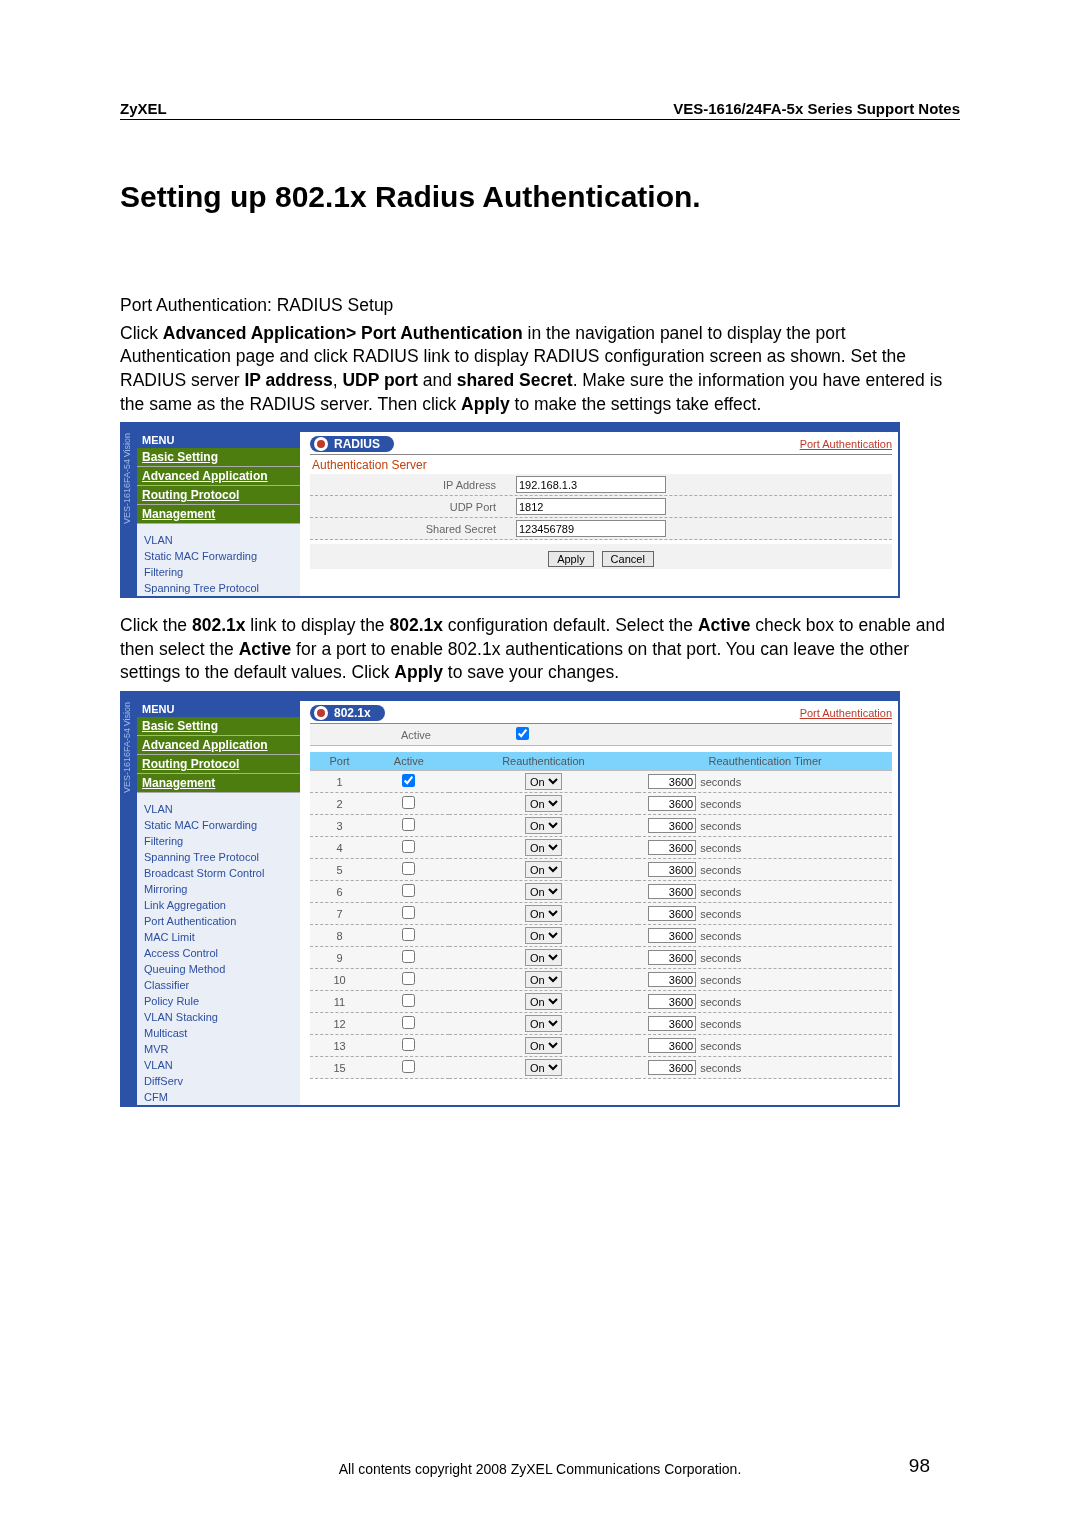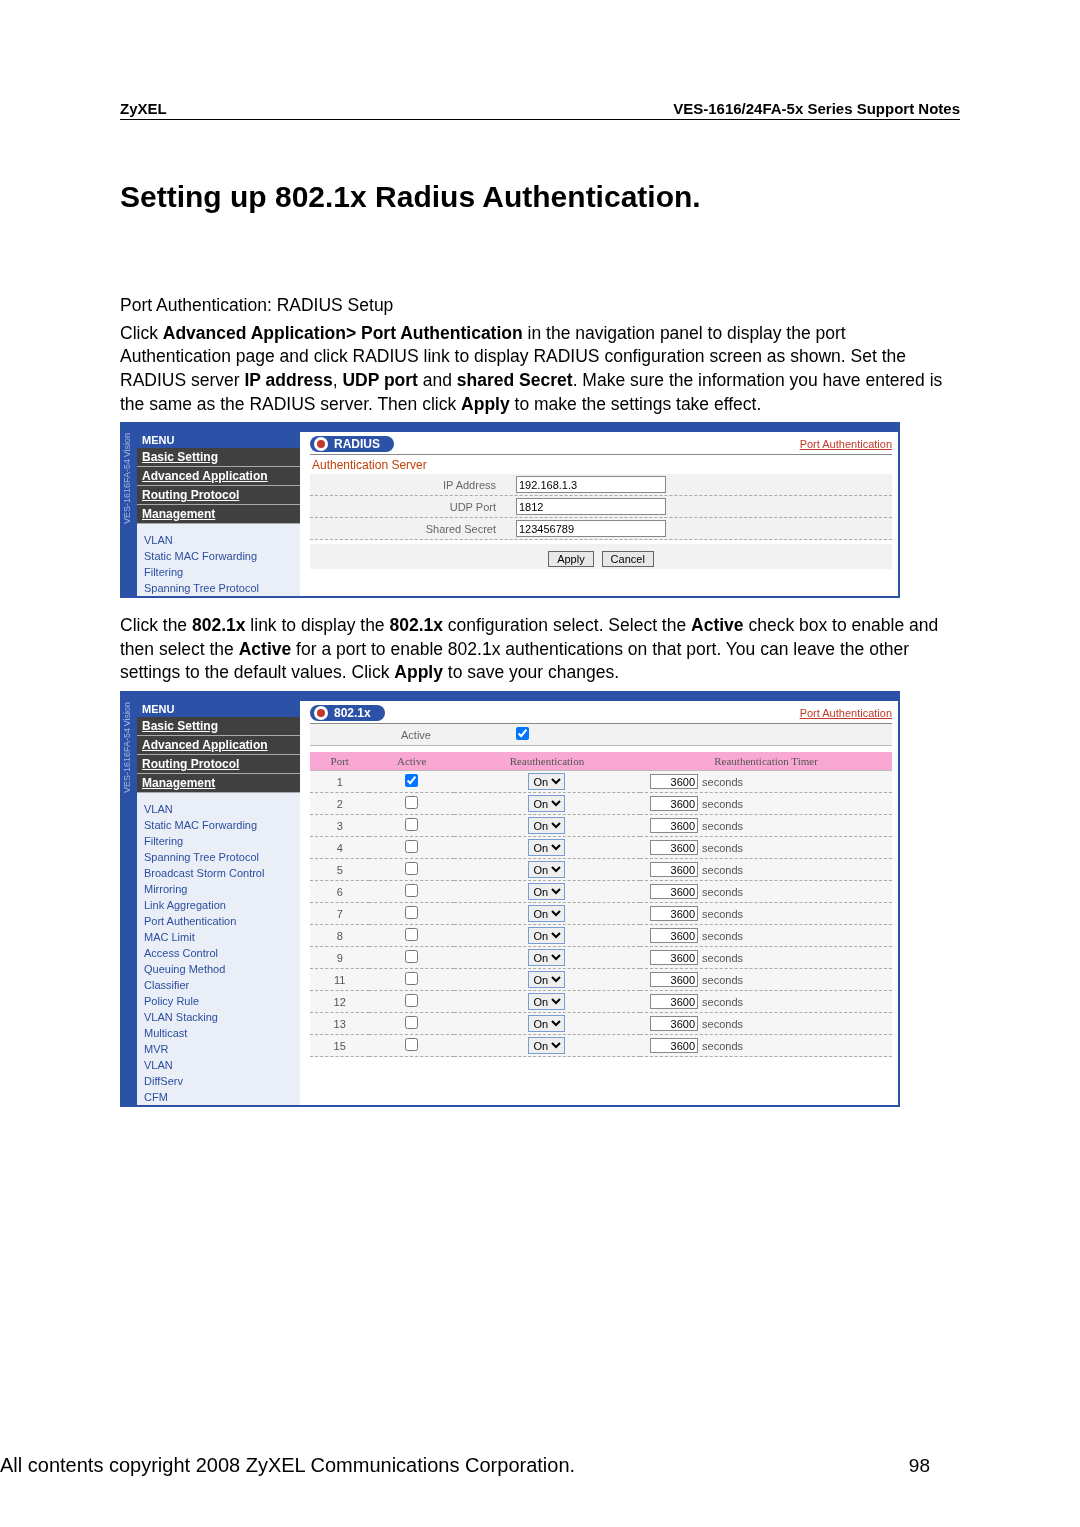--- a/index.html
+++ b/index.html
@@ -65,21 +65,21 @@
     display: block;
   }
   .menu-hdr {
     background: #2b52a6;
     color: #fff;
     font-size: 11px;
     font-weight: bold;
     padding: 2px 6px 2px 20px;
   }
   .menu-top {
-    background: #404040;
+    background: #4d7c0f;
     color: #fff;
     font-size: 12px;
     font-weight: bold;
     padding: 2px 6px 2px 20px;
     text-decoration: underline;
     border-bottom: 1px solid #aaa;
   }
   .menu-sub {
     color: #2c4ea0;
     font-size: 11px;
@@ -174,26 +174,25 @@
   .active-row .albl { width: 200px; text-align: center; }
   .active-row .achk { width: 140px; text-align: left; }
   table.port-table {
     width: 100%;
     border-collapse: collapse;
     font-size: 11px;
     color: #555;
     margin-top: 6px;
   }
   table.port-table th {
-    background: #f9a8d4;
+    background: #7dd3fc;
     font-weight: normal;
     color: #555;
     padding: 3px 4px;
     border-bottom: 1px solid #bbb;
-    font-family: Liberation Serif, serif;
   }
   table.port-table td {
     padding: 2px 4px;
     border-bottom: 1px dashed #aaa;
     text-align: center;
     background: #f6f6f6;
   }
   table.port-table td.timer {
     text-align: left;
     padding-left: 10px;
@@ -205,21 +204,22 @@
   }
   select.reauth {
     font-size: 11px; height: 17px;
     border: 1px solid #7a9bd4;
   }
   input[type=checkbox] { width: 13px; height: 13px; }
   .footer {
     position: absolute;
     bottom: 50px;
     left: 0; right: 0;
-    font-size: 20px;
+    text-align: center;
+    font-size: 14px;
   }
   .pageno {
     position: absolute;
     bottom: 50px;
     right: 150px;
     font-size: 19px;
     margin-top: 40px;
   }
 </style>
 </head>
@@ -276,21 +276,21 @@
       <input type="text" value="123456789" style="">
     </div>
     <div class="btn-row">
       <button>Apply</button>
       <button>Cancel</button>
     </div>
   </div>
 </div>
 
 <p class="body-text">
-  <span>Click the </span><b>802.1x</b><span> link to display the </span><b>802.1x</b><span> configuration select. Select the </span><b>Active</b><span> check box to enable and then select the </span><b>Active</b><span> for a port to enable 802.1x authentications on that port. You can leave the other settings to the default values. Click </span><b>Apply</b><span> to save your changes.</span>
+  <span>Click the </span><b>802.1x</b><span> link to display the </span><b>802.1x</b><span> configuration default. Select the </span><b>Active</b><span> check box to enable and then select the </span><b>Active</b><span> for a port to enable 802.1x authentications on that port. You can leave the other settings to the default values. Click </span><b>Apply</b><span> to save your changes.</span>
 </p>
 
 <div class="screenshot">
   <div class="sidebar">
     <div class="side-tab">
       <span class="tabtxt">Vision</span>
       <span class="tabtxt">VES-1616FA-54</span>
     </div>
     <div class="menu-hdr">MENU</div>
     <div class="menu-top">Basic Setting</div>
@@ -390,20 +390,26 @@
             <td><select class="reauth"><option>On</option></select></td>
             <td class="timer"><input type="text" value="3600" style=""><span>seconds</span></td>
           </tr>
           <tr>
             <td>9</td>
             <td><input type="checkbox" style=""></td>
             <td><select class="reauth"><option>On</option></select></td>
             <td class="timer"><input type="text" value="3600" style=""><span>seconds</span></td>
           </tr>
           <tr>
+            <td>10</td>
+            <td><input type="checkbox" style=""></td>
+            <td><select class="reauth"><option>On</option></select></td>
+            <td class="timer"><input type="text" value="3600" style=""><span>seconds</span></td>
+          </tr>
+          <tr>
             <td>11</td>
             <td><input type="checkbox" style=""></td>
             <td><select class="reauth"><option>On</option></select></td>
             <td class="timer"><input type="text" value="3600" style=""><span>seconds</span></td>
           </tr>
           <tr>
             <td>12</td>
             <td><input type="checkbox" style=""></td>
             <td><select class="reauth"><option>On</option></select></td>
             <td class="timer"><input type="text" value="3600" style=""><span>seconds</span></td>

